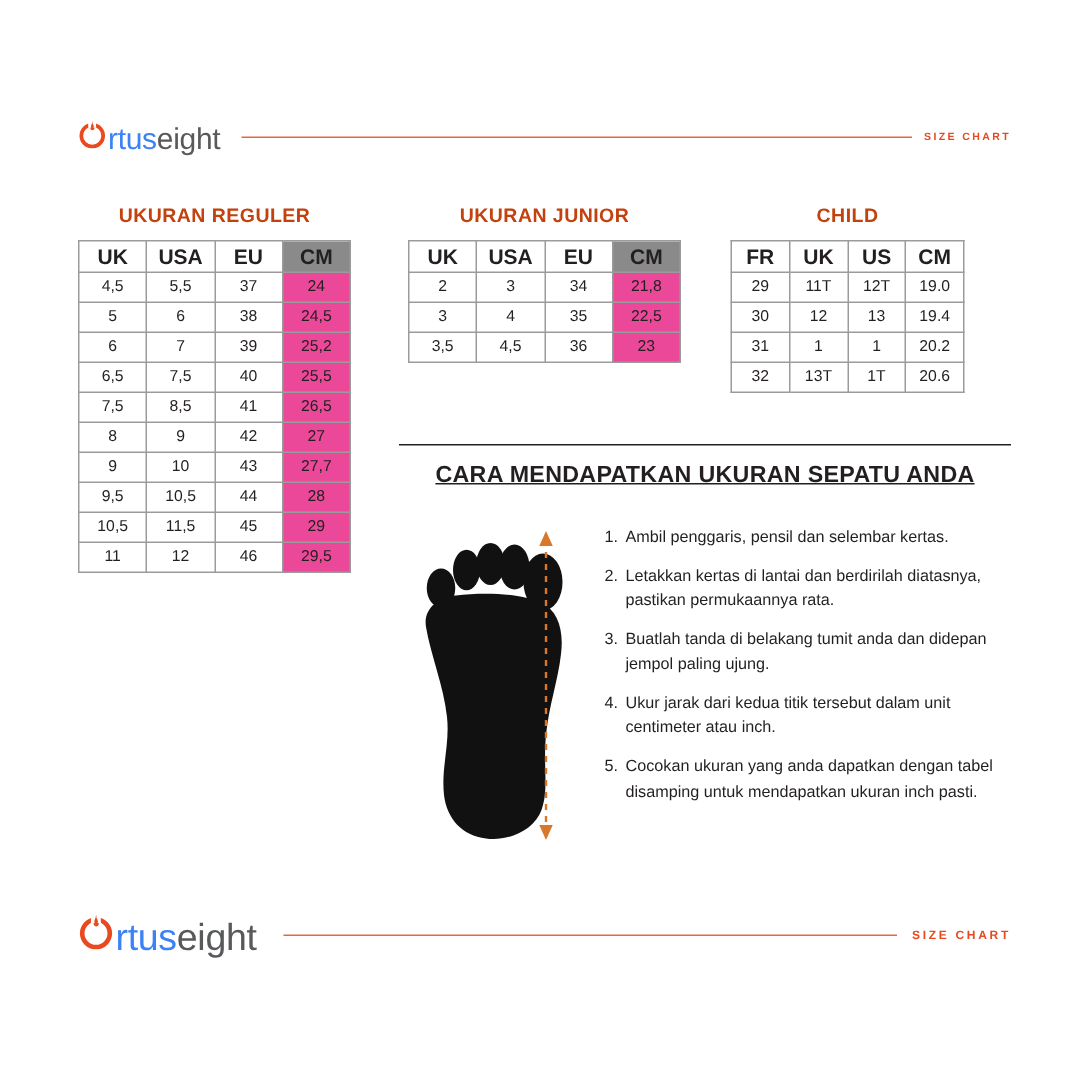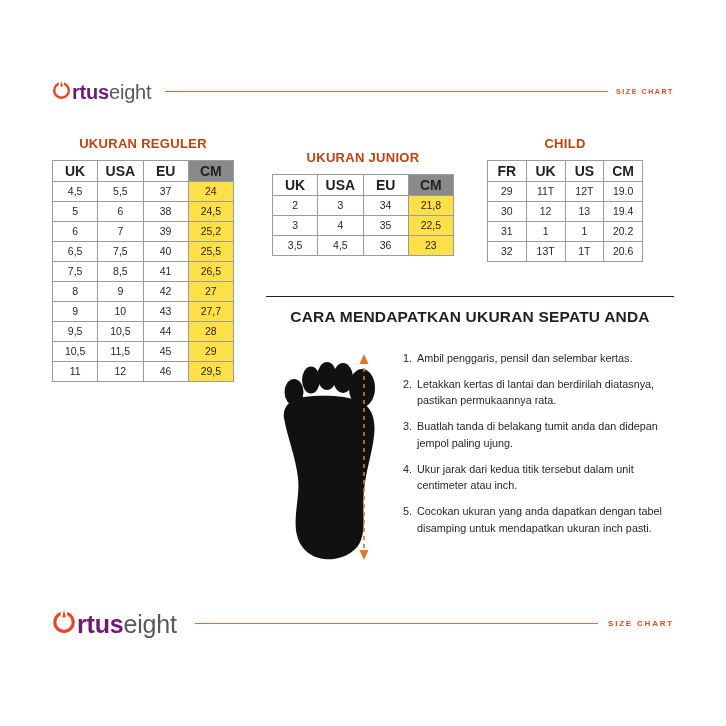--- a/index.html
+++ b/index.html
@@ -42,22 +42,22 @@
     position: relative;
     display: inline-block;
     width: 19px;
     height: 19px;
     margin-right: 1px;
   }
   .logo-o svg { display: block; }
   .logo-ortus {
     font-size: 20px;
     letter-spacing: -0.2px;
-    color: #701a75;
-    font-weight: 700;
+    color: #3b82f6;
+    font-weight: 400;
   }
   .logo-eight {
     font-size: 20px;
     letter-spacing: -0.2px;
     color: #58595b;
     font-weight: 400;
   }
   .hdr-rule {
     flex: 1;
     height: 1px;
@@ -125,33 +125,33 @@
     height: 19px;
     line-height: 19px;
   }
   table.sz th {
     font-weight: 700;
     font-size: 14px;
     height: 20px;
     line-height: 20px;
   }
   td.hl, th.hl {
-    background: #fde047;
+    background: #ec4899;
     color: #ffffff;
     font-weight: 700;
   }
   th.hl { background: #8a8a8a; color: #ffffff; }
   td.bold { font-weight: 700; }
 
   
   #reguler-block { position: absolute; left: 52px; top: 136px; width: 182px; }
   #reguler-block .sec-title { margin-bottom: 9px; }
 
   #junior-block { position: absolute; left: 272px; top: 136px; width: 182px; }
-  #junior-block .sec-title { margin-bottom: 9px; margin-top: 14px; }
+  #junior-block .sec-title { margin-bottom: 9px; }
 
   #child-block { position: absolute; left: 487px; top: 136px; width: 156px; }
   #child-block .sec-title { margin-bottom: 9px; }
 
   
   #howto-block {
     position: absolute;
     left: 266px;
     top: 296px;
     width: 408px;
@@ -161,20 +161,21 @@
     background: #231f20;
     width: 100%;
   }
   .howto-title {
     font-size: 15.5px;
     font-weight: 700;
     letter-spacing: .2px;
     text-align: center;
     margin: 11px 0 0 0;
     white-space: nowrap;
+    text-decoration: underline;
   }
   .howto-body {
     display: flex;
     margin-top: 14px;
   }
   .foot-art {
     width: 118px;
     flex: 0 0 118px;
     position: relative;
     height: 230px;

